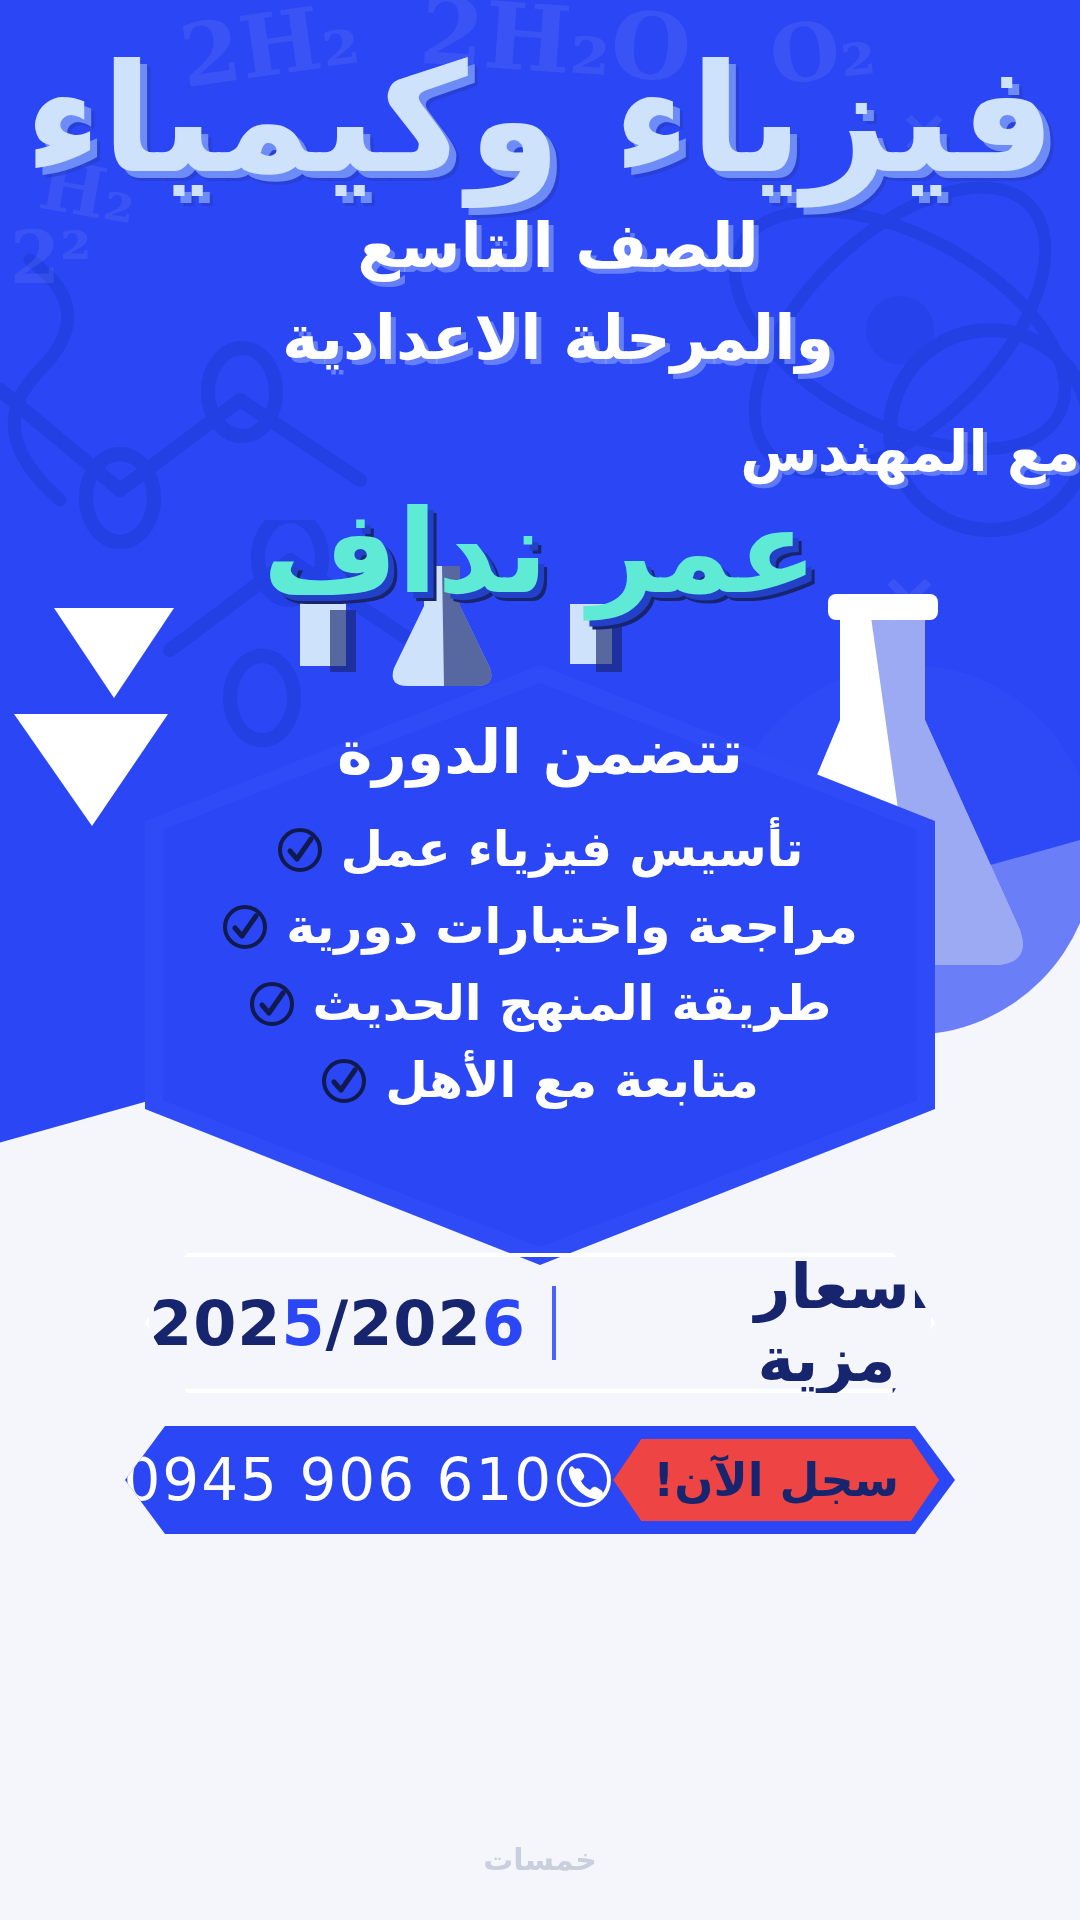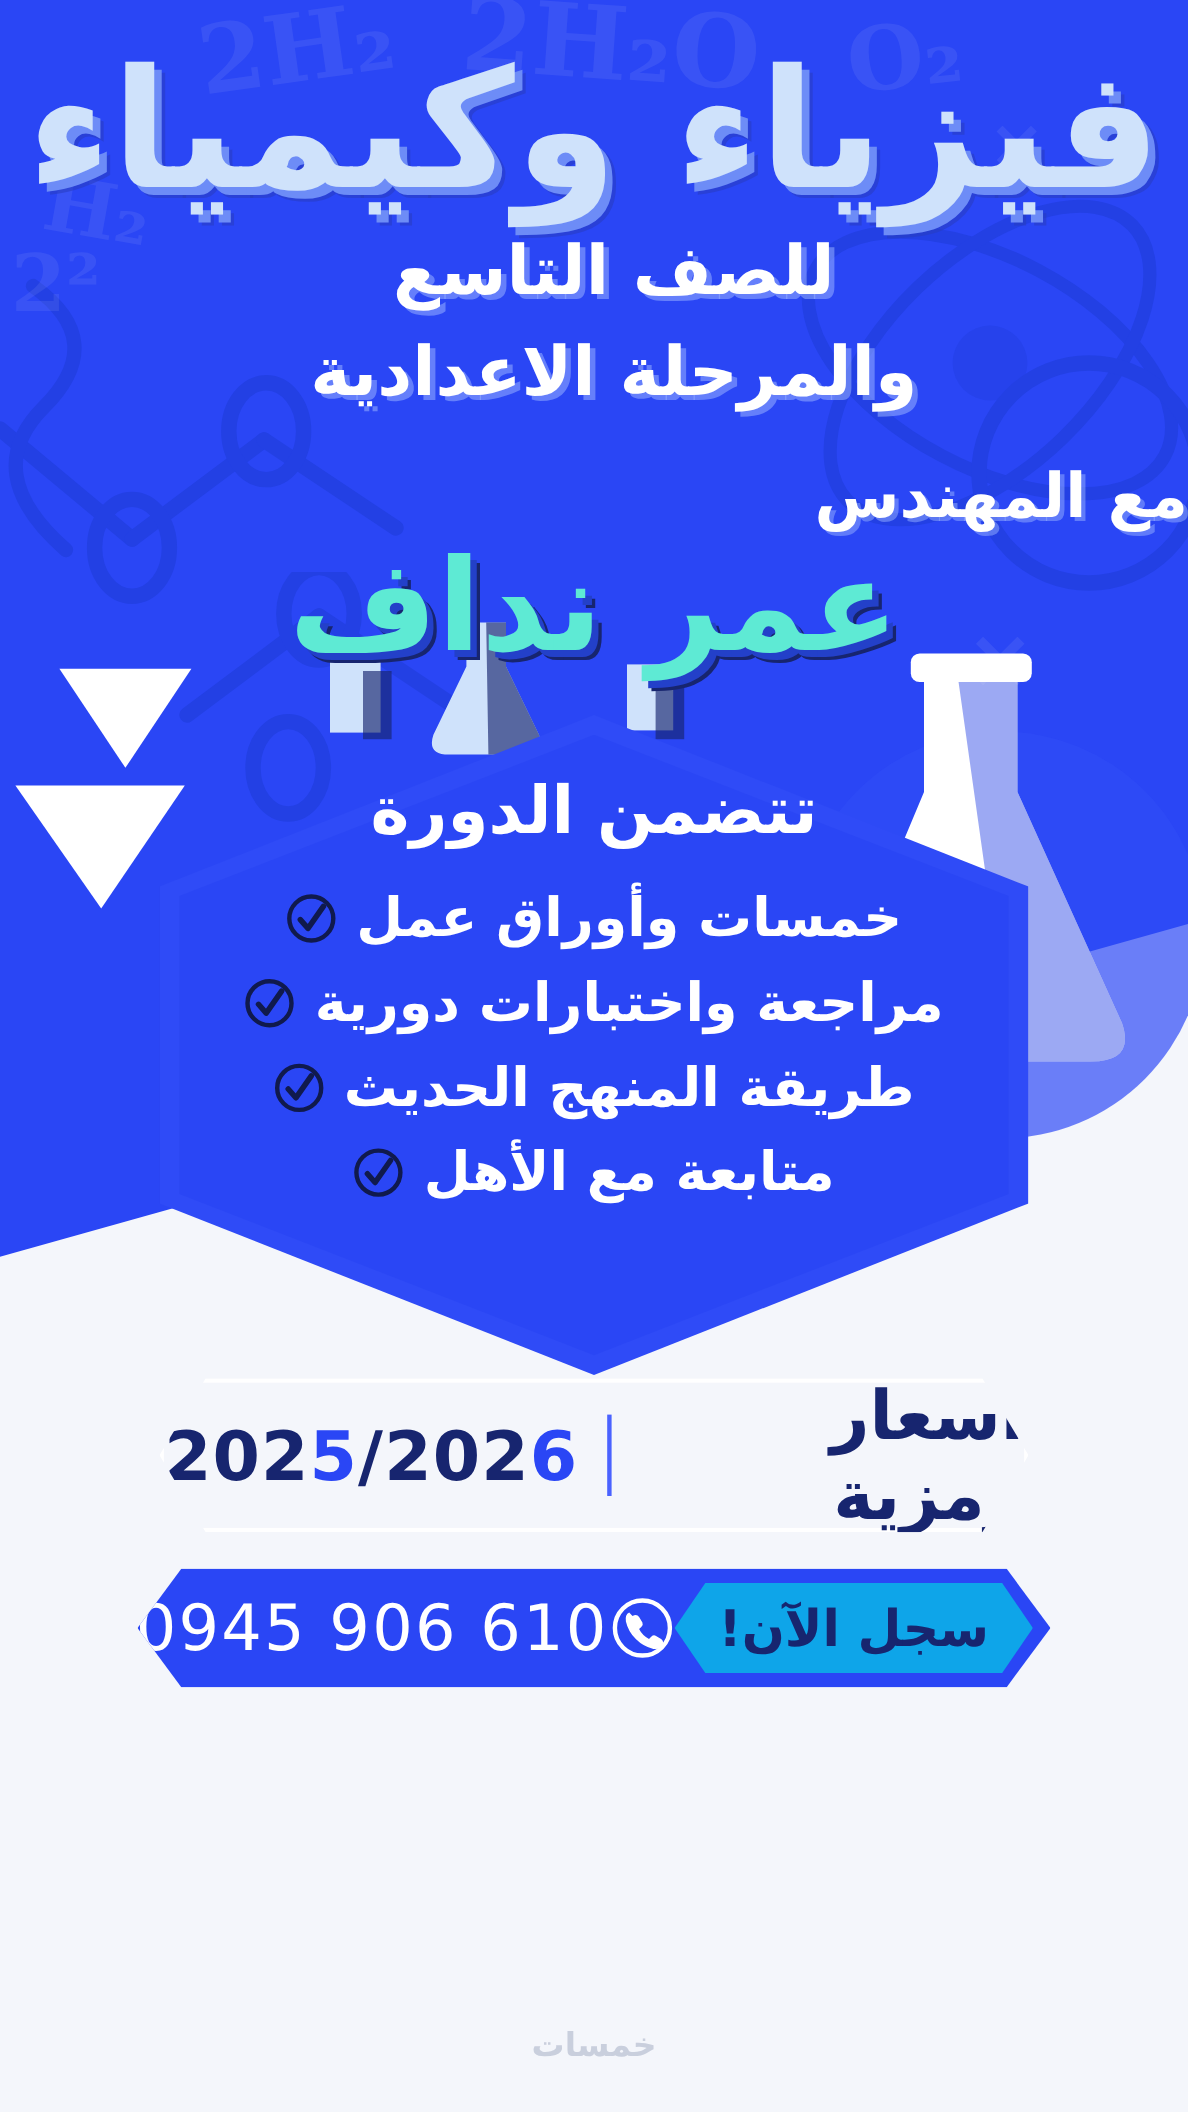--- a/index.html
+++ b/index.html
@@ -96,21 +96,21 @@
     text-shadow:
        6px 6px 0 #2340c9,
        9px 9px 0 #17256f;
     white-space:nowrap;
   }
 
   
   .hex-wrap {
     position:absolute;
     left:50%; transform:translateX(-50%);
-    top:650px;
+    top:665px;
     width:790px; height:600px;
     z-index:7;
   }
   .hex {
     position:absolute; inset:0;
     background:#2f4bf7;
     clip-path:polygon(50% 0%, 100% 26%, 100% 74%, 50% 100%, 0% 74%, 0% 26%);
     filter:drop-shadow(0 14px 18px rgba(10,25,110,0.28));
   }
   .hex.inner {
@@ -181,21 +181,21 @@
     top:1426px;
     width:830px; height:108px;
     z-index:7;
     background:#2a46f5;
     clip-path:polygon(40px 0, calc(100% - 40px) 0, 100% 50%, calc(100% - 40px) 100%, 40px 100%, 0 50%);
     display:flex; align-items:center; justify-content:space-between;
     direction:rtl;
     padding:0 16px 0 30px;
   }
   .cta-pill {
-    background:#0ea5e9;
+    background:#ef4444;
     clip-path:polygon(28px 0, calc(100% - 28px) 0, 100% 50%, calc(100% - 28px) 100%, 28px 100%, 0 50%);
     height:82px;
     padding:0 40px;
     display:flex; align-items:center; justify-content:center;
   }
   .cta-pill-text {
     font-family:"DejaVu Sans", sans-serif;
     font-weight:700; font-size:46px; color:#17256f;
     white-space:nowrap;
   }
@@ -313,21 +313,21 @@
   </div>
 
   <div class="hex-wrap">
     <div class="hex"></div>
     <div class="hex inner"></div>
     <div class="hex-content">
       <div class="hex-title">تتضمن الدورة</div>
       <div class="feature-list">
 
         <div class="feature">
-          <span class="feature-text">خمسات وأوراق عمل</span>
+          <span class="feature-text">تأسيس فيزياء عمل</span>
           <svg class="check-icon" viewBox="0 0 46 46" fill="none">
             <circle cx="23" cy="23" r="20" stroke="#101a4d" stroke-width="4" fill="none"></circle>
             <path d="M13 24 L20 32 L34 12" stroke="#101a4d" stroke-width="5" fill="none" stroke-linecap="round" stroke-linejoin="round"></path>
           </svg>
         </div>
 
         <div class="feature">
           <span class="feature-text">مراجعة واختبارات دورية</span>
           <svg class="check-icon" viewBox="0 0 46 46" fill="none">
             <circle cx="23" cy="23" r="20" stroke="#101a4d" stroke-width="4" fill="none"></circle>

